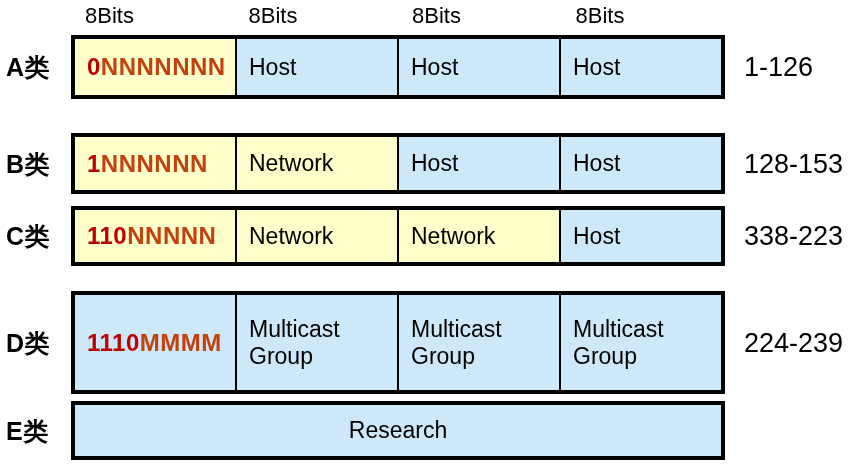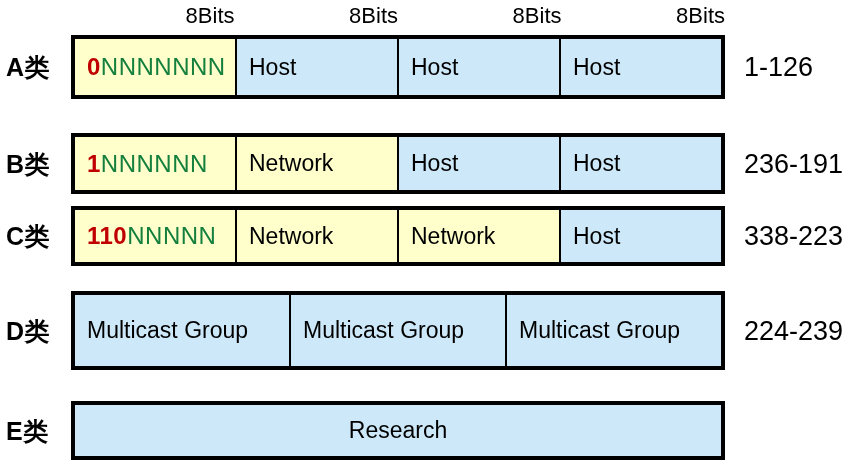--- a/index.html
+++ b/index.html
@@ -1,35 +1,35 @@
 <!DOCTYPE html>
 <html><head>
 <meta charset="utf-8">
 <style>
   * { margin: 0; padding: 0; box-sizing: border-box; }
   html, body { background: #ffffff; }
   body {
     width: 864px; height: 465px; overflow: hidden;
     font-family: "Liberation Sans", sans-serif; color: #000;
   }
-  .diagram { position: relative; width: 864px; height: 465px; text-align: right; }
+  .diagram { position: relative; width: 864px; height: 465px; }
 
   .bits-header {
     position: absolute; left: 71px; top: 2px; width: 654px; height: 28px;
     display: flex;
   }
   .bits-header .bh {
     flex: 1; padding-left: 14px; font-size: 22px; line-height: 28px;
   }
 
   .row { position: absolute; left: 0; width: 864px; }
   .row-a { top: 35px;  height: 64px; border-radius: 32px; }
   .row-b { top: 121px; height: 61px; margin-top: 12px; }
   .row-c { top: 206px; height: 60px; }
-  .row-d { top: 291px; height: 79px; }
+  .row-d { top: 291px; height: 103px; }
   .row-e { top: 401px; height: 59px; }
 
   .class-label {
     position: absolute; left: 6px; top: 50%; transform: translateY(-50%);
     font-size: 25px; font-weight: bold; letter-spacing: 0.5px;
   }
   .box {
     position: absolute; left: 71px; top: 0; width: 654px; height: 100%;
     border: 4px solid #000; display: flex; background: #fff;
   }
@@ -38,21 +38,21 @@
     padding-left: 12px; padding-right: 4px;
     font-size: 23px; line-height: 1.15;
     border-right: 2px solid #000;
   }
   .cell:last-child { border-right: none; }
   .cell.yellow { background: #FFFFCC; }
   .cell.blue   { background: #CDE8F8; }
   .cell.bits   { font-size: 24px; letter-spacing: 0.5px; white-space: nowrap; }
   .cell.center { justify-content: center; padding-left: 0; padding-right: 0; }
   .bit-prefix  { color: #C00000; font-weight: bold; }
-  .bit-letters { color: #15803d; }
+  .bit-letters { color: #c2410c; font-weight: bold; }
   .range {
     position: absolute; left: 744px; top: 50%; transform: translateY(-50%);
     font-size: 27px; white-space: nowrap;
   }
 </style>
 </head>
 <body>
 
 <div class="diagram">
 
@@ -81,40 +81,44 @@
     <div class="class-label">B类</div>
     <div class="box">
       <div class="cell bits yellow">
           <span class="bit-prefix">1</span>
           <span class="bit-letters">NNNNNN</span>
         </div>
       <div class="cell yellow">Network</div>
       <div class="cell blue">Host</div>
       <div class="cell blue">Host</div>
     </div>
-    <div class="range">236-191</div>
+    <div class="range">128-153</div>
   </div>
 
   <div class="row row-c">
     <div class="class-label">C类</div>
     <div class="box">
       <div class="cell bits yellow">
           <span class="bit-prefix">110</span>
           <span class="bit-letters">NNNNN</span>
         </div>
       <div class="cell yellow">Network</div>
       <div class="cell yellow">Network</div>
       <div class="cell blue">Host</div>
     </div>
     <div class="range">338-223</div>
   </div>
 
   <div class="row row-d">
     <div class="class-label">D类</div>
     <div class="box">
+      <div class="cell bits blue">
+          <span class="bit-prefix">1110</span>
+          <span class="bit-letters">MMMM</span>
+        </div>
       <div class="cell blue">Multicast Group</div>
       <div class="cell blue">Multicast Group</div>
       <div class="cell blue">Multicast Group</div>
     </div>
     <div class="range">224-239</div>
   </div>
 
   <div class="row row-e">
     <div class="class-label">E类</div>
     <div class="box">

